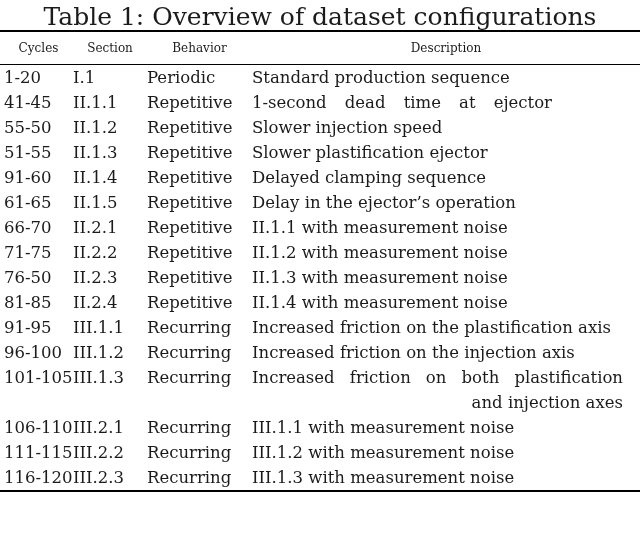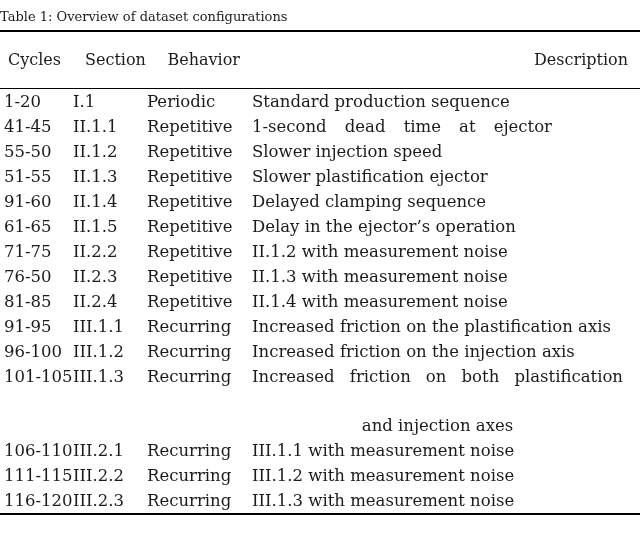--- a/index.html
+++ b/index.html
@@ -4,64 +4,64 @@
 <style>
   html, body { margin: 0; padding: 0; }
   body {
     width: 640px; height: 547px;
     background: #ffffff;
     color: #1b1b1b;
     font-family: "DejaVu Serif", "Liberation Serif", serif;
     overflow: hidden;
   }
   .caption {
-    text-align: left;
-    font-size: 13px;
+    text-align: center;
+    font-size: 25px;
     line-height: 27px;
     padding-top: 3px;
     height: 27px;
     white-space: nowrap;
   }
   table.data-table {
     border-collapse: collapse;
     table-layout: fixed;
     width: 640px;
     border-top: 2px solid #000;
     border-bottom: 2px solid #000;
   }
   col.c-cycles   { width: 73px; }
   col.c-section  { width: 74px; }
   col.c-behavior { width: 105px; }
   col.c-desc     { width: auto; }
   th {
     font-weight: normal;
-    text-align: right;
-    font-size: 16px;
+    text-align: center;
+    font-size: 12px;
     height: 32px;
     line-height: 32px;
     border-bottom: 1px solid #000;
-    padding: 12px;
+    padding: 0;
     white-space: nowrap;
     overflow: visible;
   }
   td {
     vertical-align: top;
     font-size: 16.5px;
     line-height: 25px;
     padding: 0;
     white-space: nowrap;
     overflow: visible;
   }
   th:first-child, td:first-child { padding-left: 4px; }
   td.desc { white-space: normal; padding-right: 17px; }
   
   tbody tr:nth-child(2) td.desc { word-spacing: 0.78em; }
   
   .line-full { text-align: justify; text-align-last: justify; }
-  .line-rest { text-align: center; margin-top: 24px; }
+  .line-rest { text-align: right; }
 </style>
 </head>
 <body>
 
 <div class="caption">Table 1: Overview of dataset configurations</div>
 
 <table class="data-table">
   <colgroup>
     <col class="c-cycles">
     <col class="c-section">
@@ -105,20 +105,26 @@
         <td>91-60</td>
         <td>II.1.4</td>
         <td>Repetitive</td>
         <td class="desc">Delayed clamping sequence</td>
       </tr>
       <tr>
         <td>61-65</td>
         <td>II.1.5</td>
         <td>Repetitive</td>
         <td class="desc">Delay in the ejector’s operation</td>
+      </tr>
+      <tr>
+        <td>66-70</td>
+        <td>II.2.1</td>
+        <td>Repetitive</td>
+        <td class="desc">II.1.1 with measurement noise</td>
       </tr>
       <tr>
         <td>71-75</td>
         <td>II.2.2</td>
         <td>Repetitive</td>
         <td class="desc">II.1.2 with measurement noise</td>
       </tr>
       <tr>
         <td>76-50</td>
         <td>II.2.3</td>

